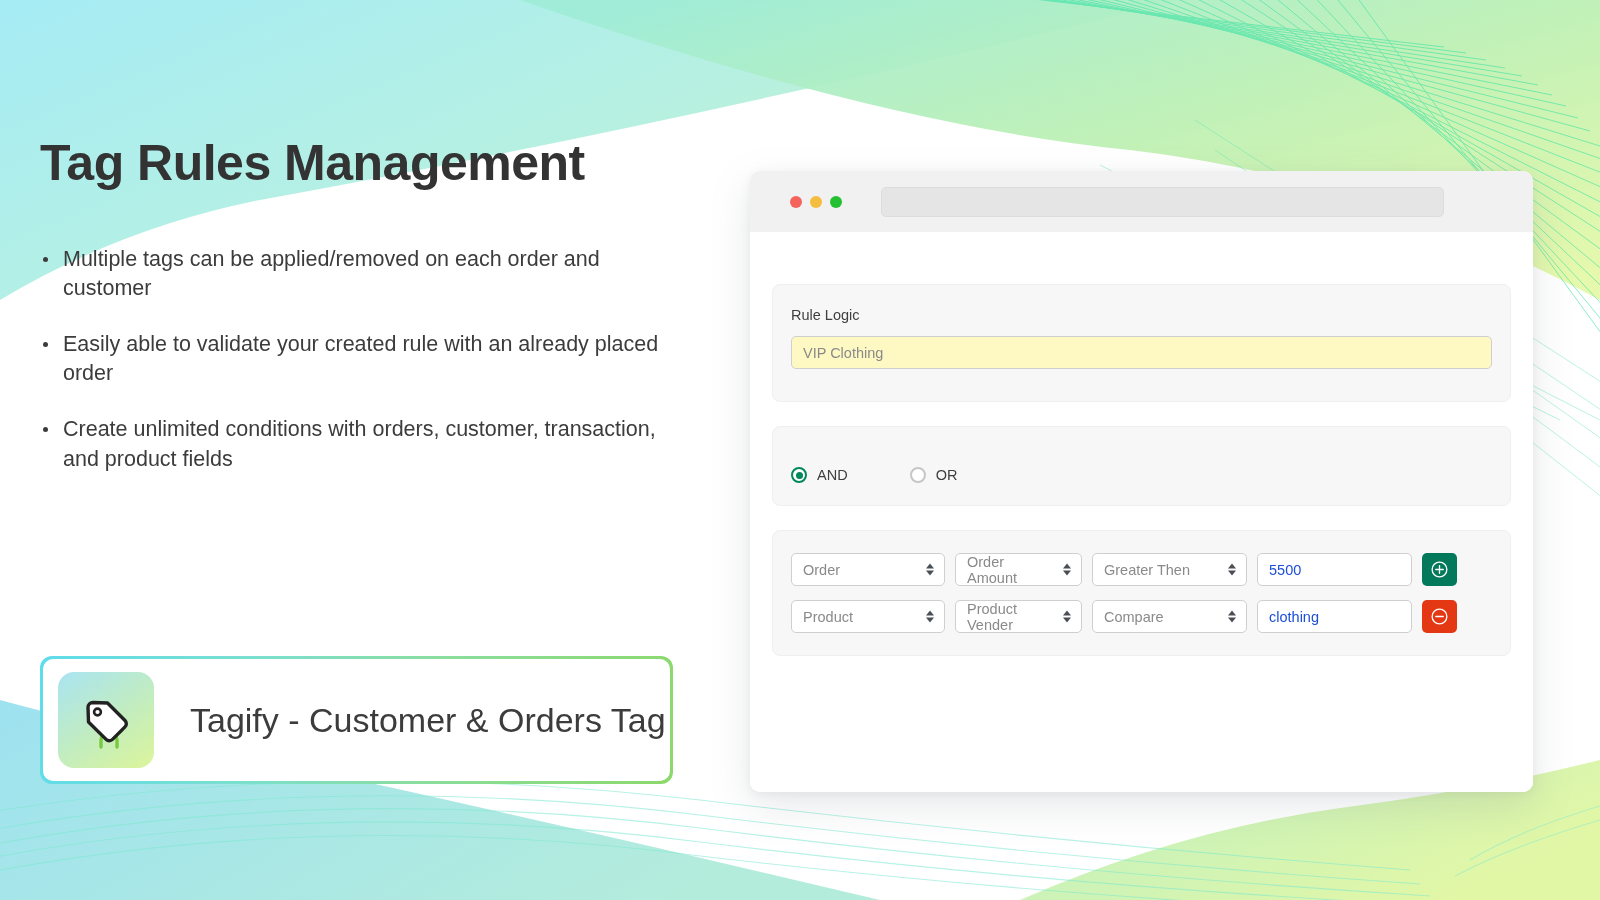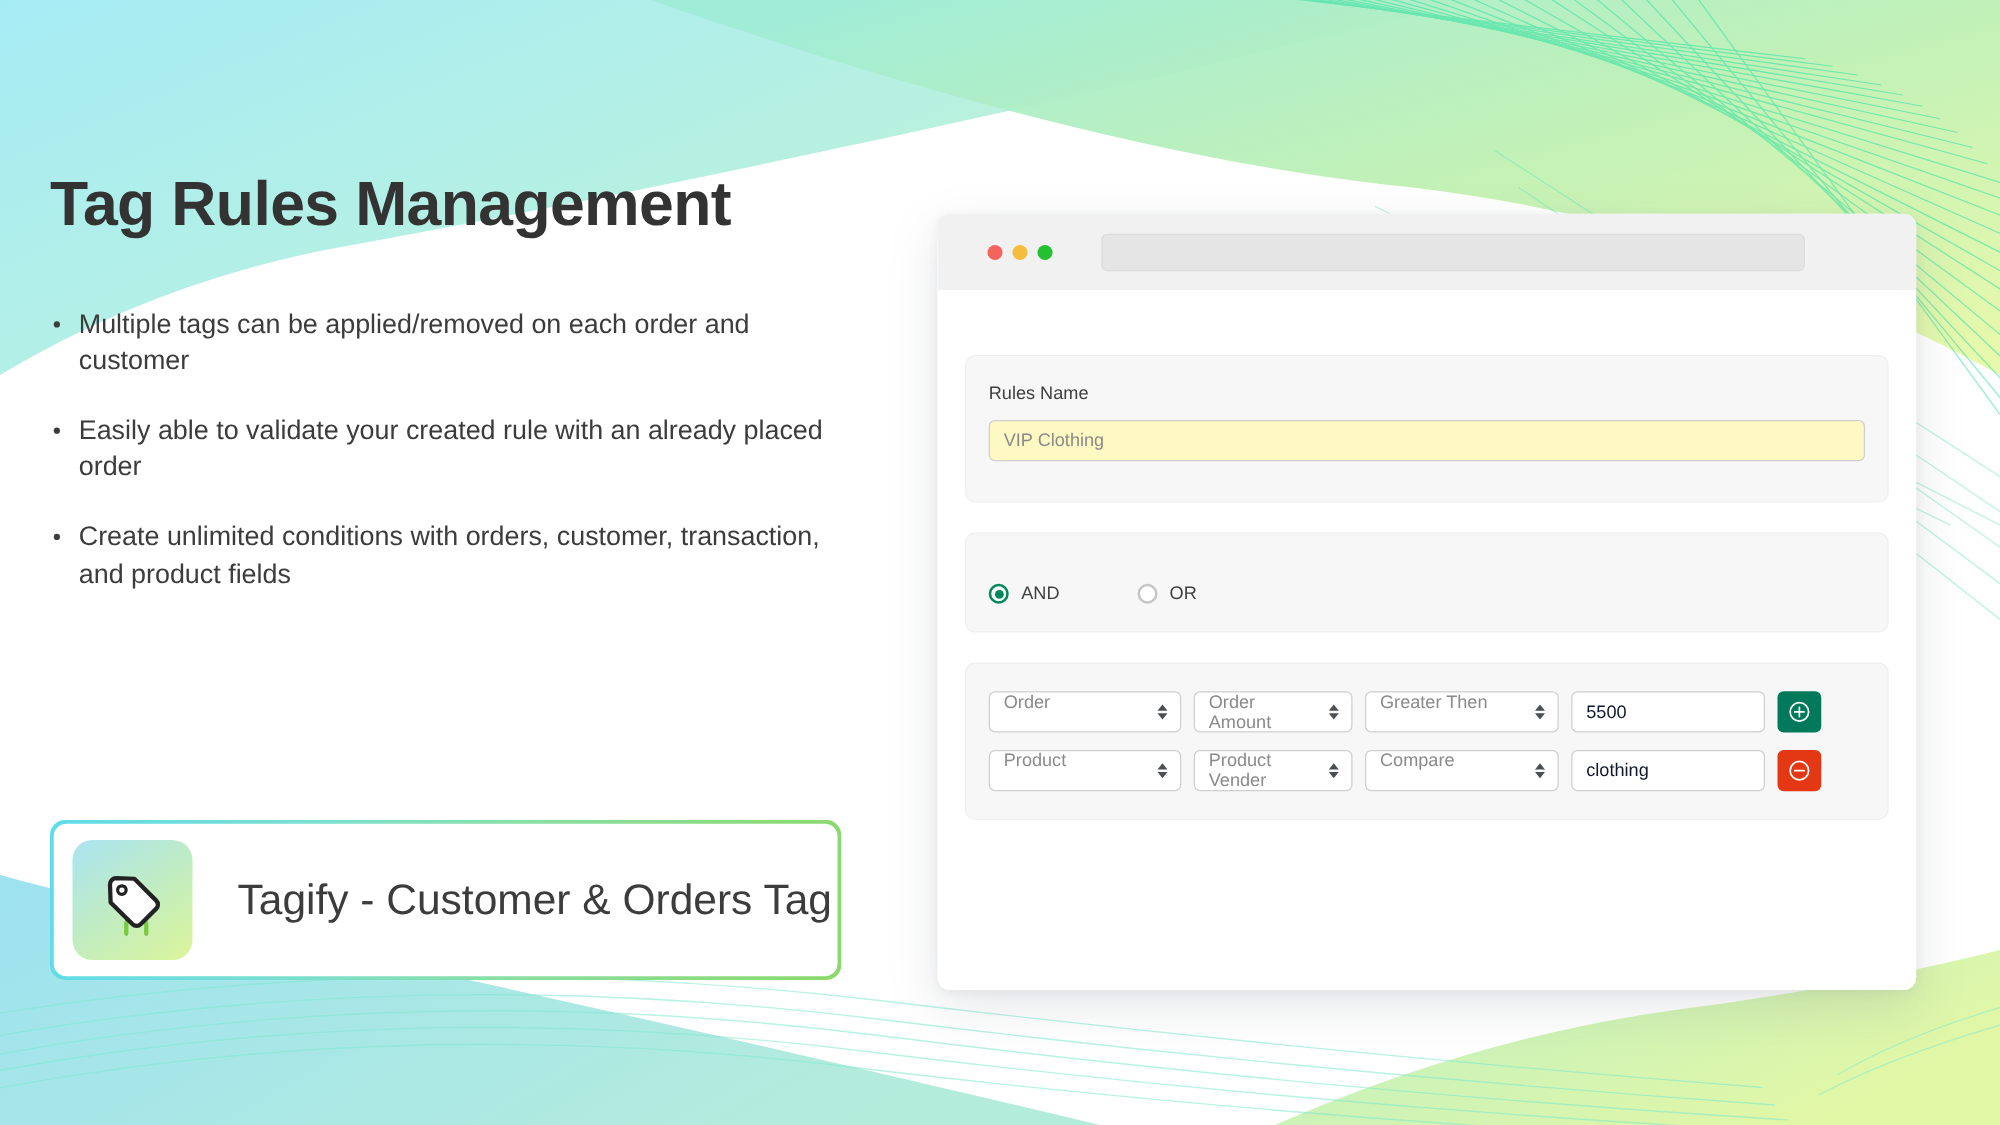--- a/index.html
+++ b/index.html
@@ -185,35 +185,35 @@
   .sel {
     position: relative;
     height: 33px;
     border: 1px solid #cfcfcf;
     border-radius: 5px;
     background: #ffffff;
     padding: 0 26px 0 11px;
     font-size: 14.5px;
     color: #8a8a8a;
     display: flex;
-    align-items: flex-start;
+    align-items: center;
     cursor: pointer;
   }
   .sel.w1 { width: 154px; }
   .sel.w2 { width: 127px; }
   .sel.w3 { width: 155px; }
   .val-input {
     width: 155px;
     height: 33px;
     border: 1px solid #cfcfcf;
     border-radius: 5px;
     background: #ffffff;
     padding: 0 11px;
     font-size: 14.5px;
-    color: #0f172a;
+    color: #1d4ed8;
     display: flex;
     align-items: center;
   }
   .caret {
     position: absolute;
     right: 9px;
     top: 50%;
     transform: translateY(-50%);
     width: 9px; height: 15px;
     display: flex; flex-direction: column; justify-content: center; gap: 2px;
@@ -362,21 +362,21 @@
       <span class="dot red"></span>
       <span class="dot yellow"></span>
       <span class="dot green"></span>
     </div>
     <div class="url-bar"></div>
   </div>
 
   <div class="browser-body">
 
     <div class="card rule-name-card">
-      <div class="card-label">Rules Name</div>
+      <div class="card-label">Rule Logic</div>
       <div class="text-input">VIP Clothing</div>
     </div>
 
     <div class="card">
       <div class="radio-row">
         <div class="radio-opt">
           <span class="radio-dot checked"></span>
           <span class="radio-label">AND</span>
         </div>
         <div class="radio-opt">

